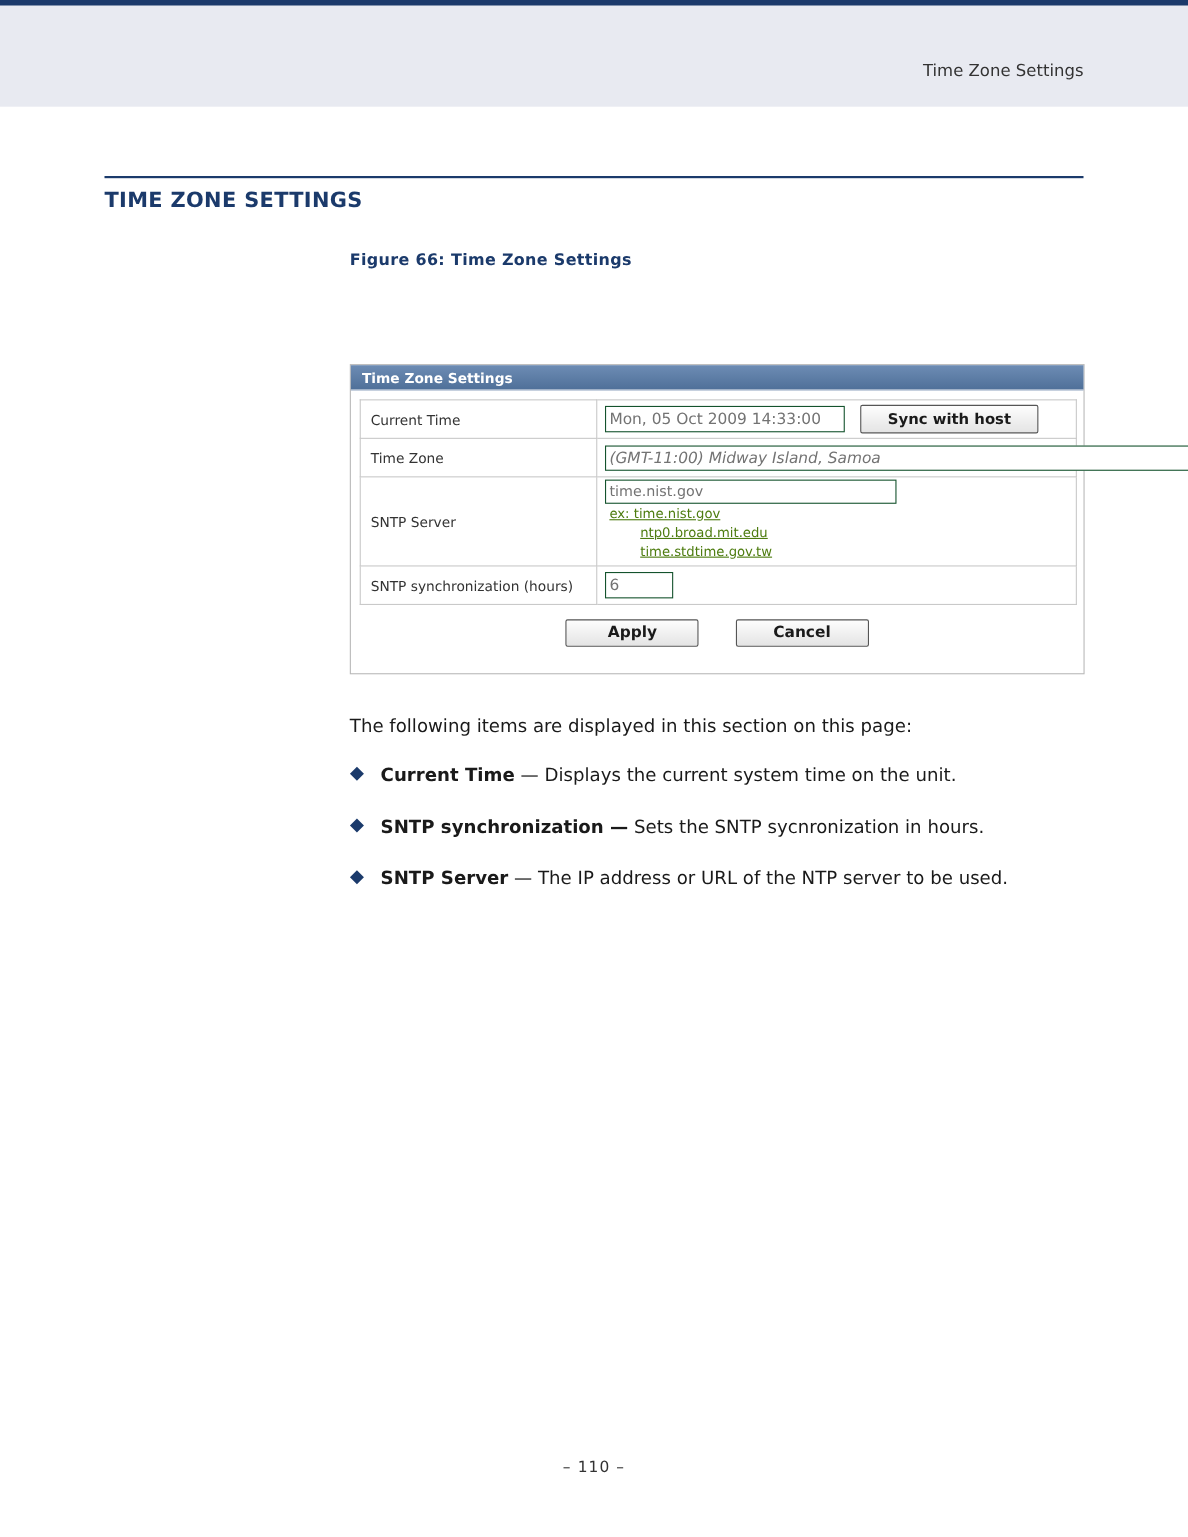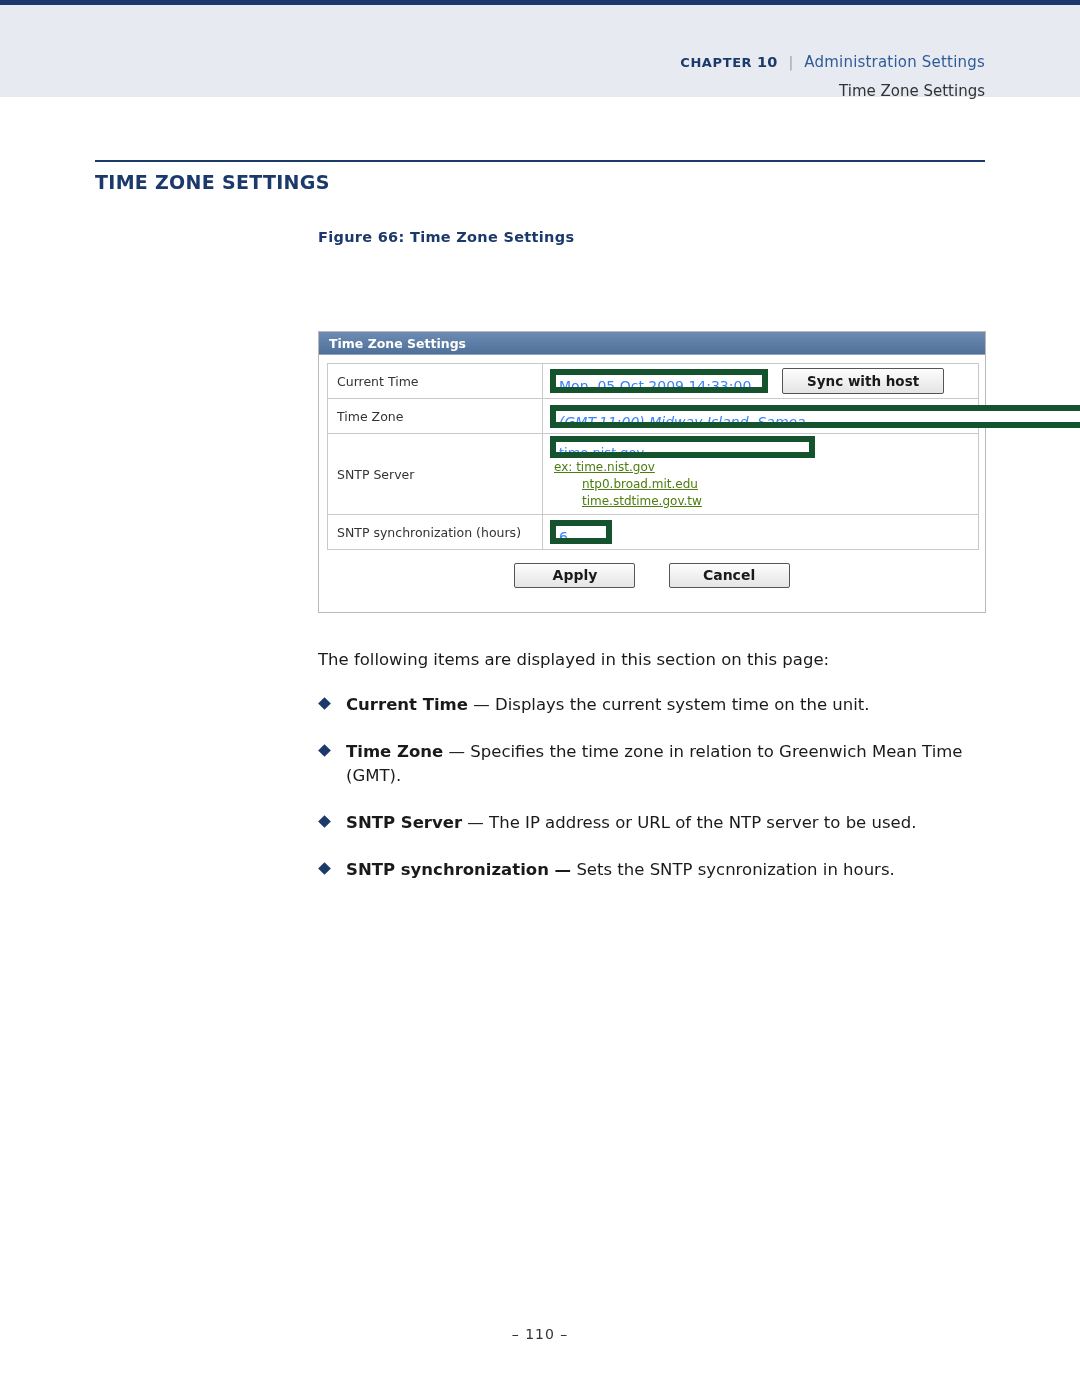--- a/index.html
+++ b/index.html
@@ -148,24 +148,24 @@
     font-size: 12.5px;
     color: #333333;
     height: 34px;
   }
   .val-cell {
     padding: 0 0 0 7px !important;
     height: 34px;
   }
   .txtbox {
     display: inline-block;
-    border: 6px solid #14532d;
+    border: 1px solid #14532d;
     background: #ffffff;
     font-size: 14px;
-    color: #3b82f6;
+    color: #737373;
     padding: 2px 3px;
     box-sizing: border-box;
     vertical-align: middle;
     overflow: hidden;
     white-space: nowrap;
   }
   .cur-time-box {
     width: 218px;
     height: 24px;
     line-height: 19px;
@@ -284,26 +284,20 @@
     font-size: 14px;
     color: #333333;
     letter-spacing: 1px;
   }
 </style>
 </head>
 <body>
 
 <div class="page-header">
   <div class="header-text">
-    <div class="chapter-line">
-      <span class="chapter-word">CHAPTER</span>
-      <span class="chapter-num">10</span>
-      <span class="chapter-sep">|</span>
-      <span class="chapter-title">Administration Settings</span>
-    </div>
     <div class="header-sub">Time Zone Settings</div>
   </div>
 </div>
 
 <div class="section-rule"></div>
 <div class="section-title">TIME ZONE SETTINGS</div>
 
 <div class="body-col">
   <div class="figure-caption">Figure 66:  Time Zone Settings</div>
 </div>
@@ -358,27 +352,23 @@
 
 <div class="following">The following items are displayed in this section on this page:</div>
 
 <div class="bullets">
   <div class="bullet">
     <span class="diamond"></span>
     <b>Current Time</b><span> — </span><span>Displays the current system time on the unit.</span>
   </div>
   <div class="bullet">
     <span class="diamond"></span>
-    <b>Time Zone</b><span> — </span><span>Specifies the time zone in relation to Greenwich Mean Time (GMT).</span>
+    <b>SNTP synchronization —</b><span> </span><span>Sets the SNTP sycnronization in hours.</span>
   </div>
   <div class="bullet">
     <span class="diamond"></span>
     <b>SNTP Server</b><span> — </span><span>The IP address or URL of the NTP server to be used.</span>
   </div>
-  <div class="bullet">
-    <span class="diamond"></span>
-    <b>SNTP synchronization —</b><span> </span><span>Sets the SNTP sycnronization in hours.</span>
-  </div>
 </div>
 
 <div class="footer">
   <span>–  110  –</span>
 </div>
 
 </body></html>

